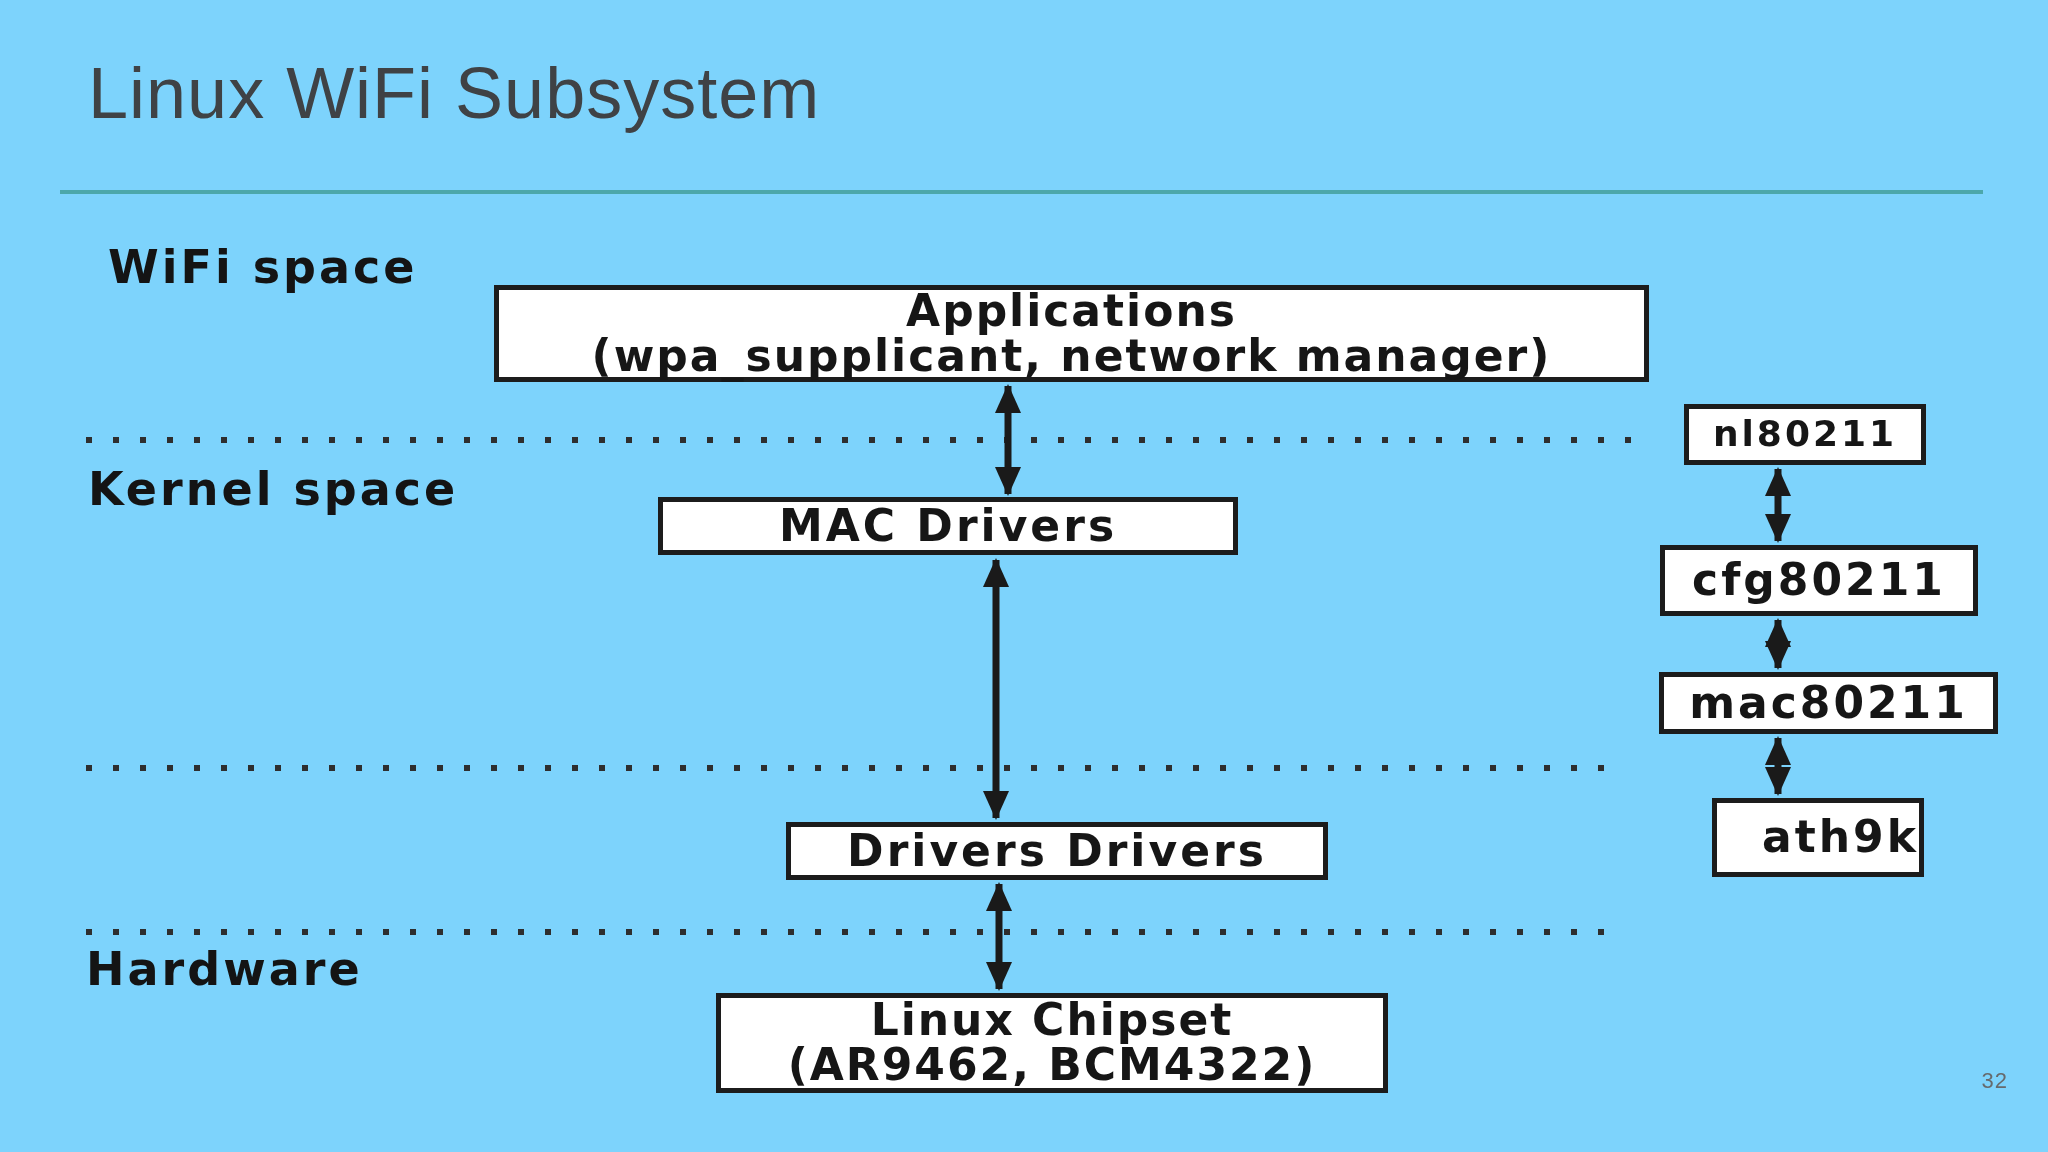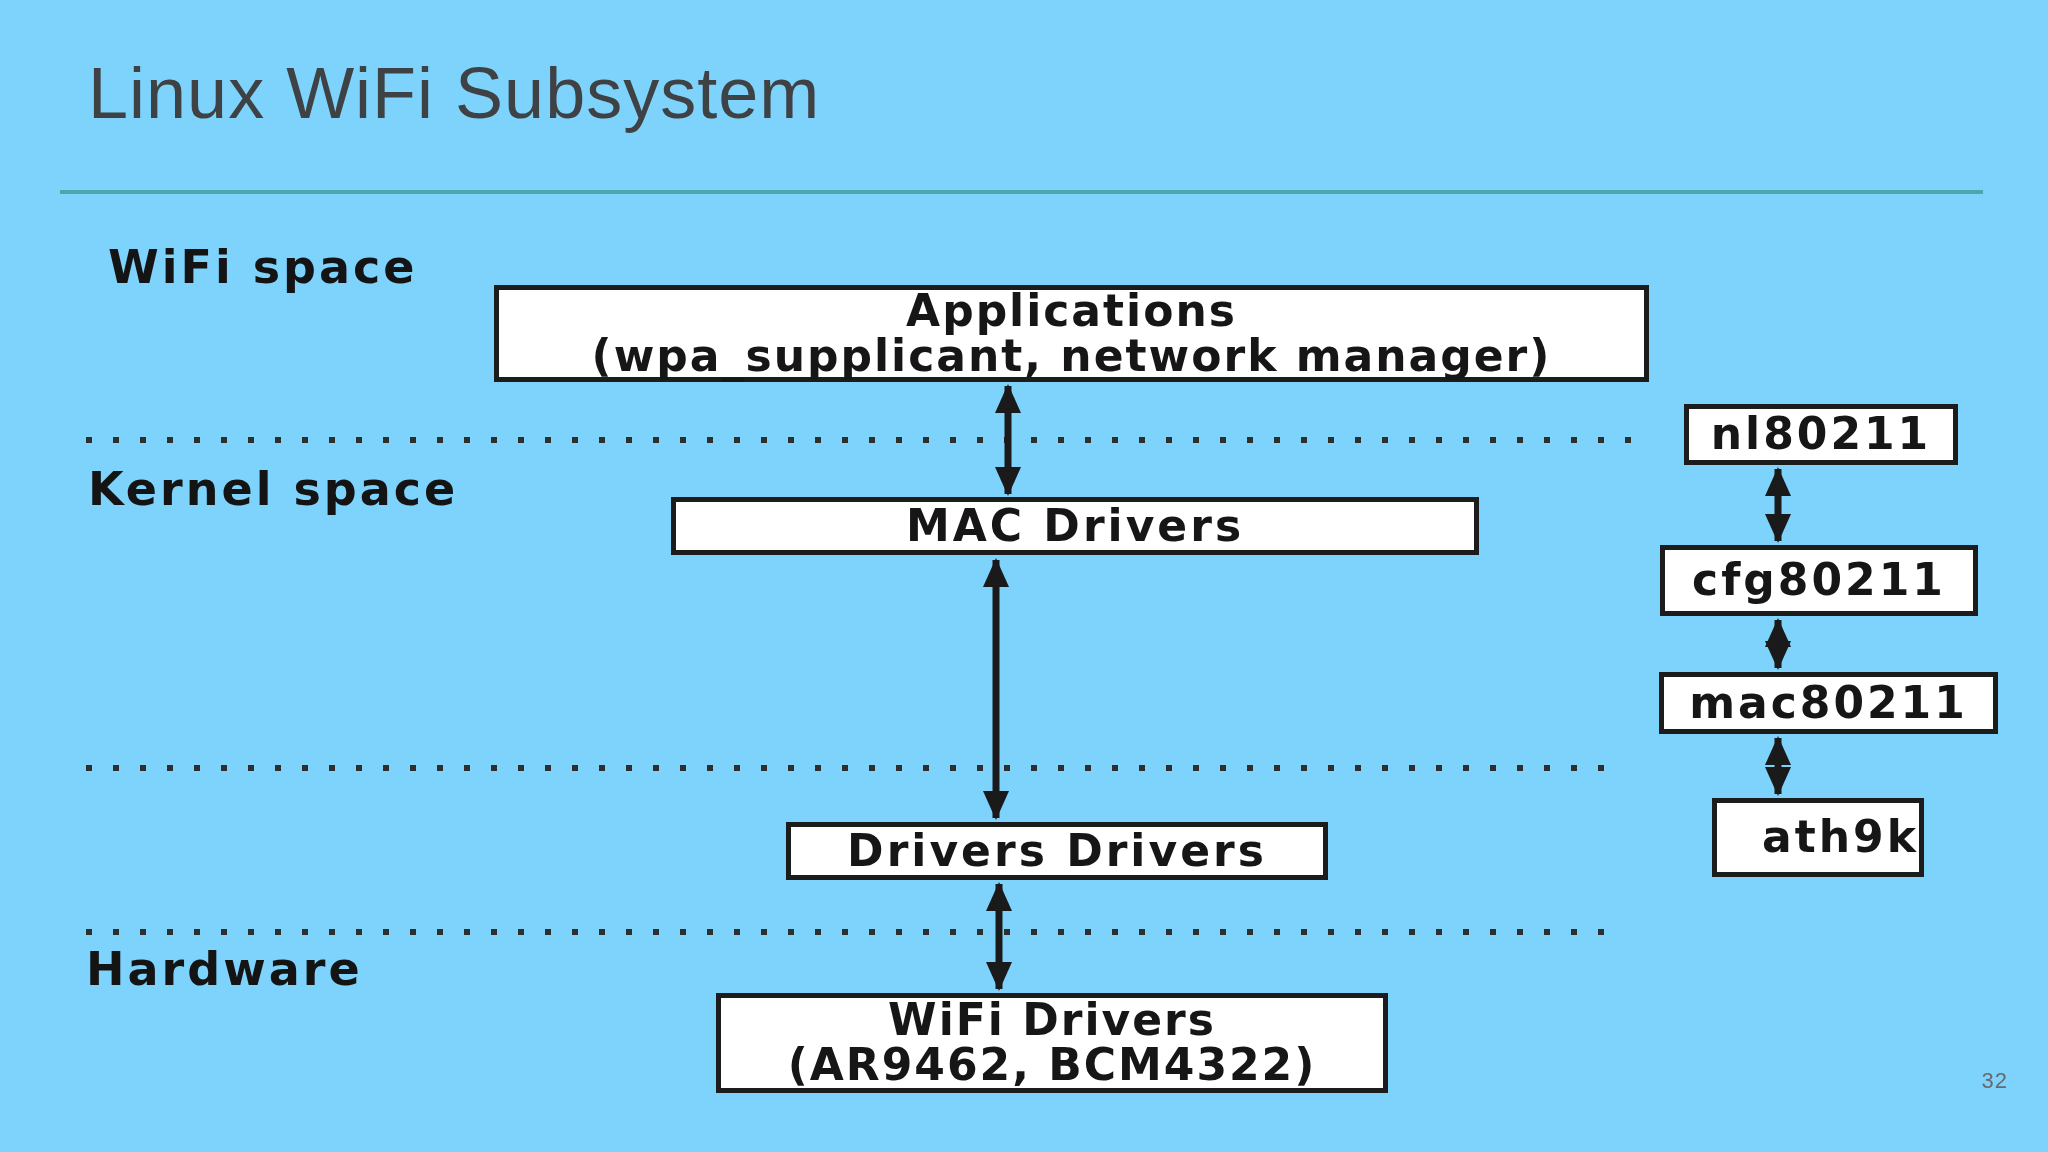--- a/index.html
+++ b/index.html
@@ -43,24 +43,24 @@
   .dbox{
     position:absolute;box-sizing:border-box;
     border:5px solid #1c1c1c;background:#ffffff;
     display:flex;flex-direction:column;align-items:center;justify-content:center;
     font-family:"DejaVu Sans",sans-serif;font-weight:700;color:#161616;
     text-align:center;line-height:1.02;margin-left:47px;
   }
   .dbox span{display:block;white-space:nowrap;}
 
   .box-applications{left:447px;top:85px;width:1155px;height:97px;font-size:44px;letter-spacing:2px;}
-  .box-mac-drivers{left:624px;top:297px;width:808px;height:58px;font-size:44px;letter-spacing:3px;}
+  .box-mac-drivers{left:611px;top:297px;width:580px;height:58px;font-size:44px;letter-spacing:3px;}
   .box-device-drivers{left:739px;top:622px;width:542px;height:58px;font-size:44px;letter-spacing:3px;}
   .box-wifi-chipset{left:669px;top:793px;width:672px;height:100px;font-size:44px;letter-spacing:2px;}
-  .box-nl80211{left:1637px;top:204px;width:274px;height:61px;font-size:44px;letter-spacing:3px;}
+  .box-nl80211{left:1637px;top:204px;width:242px;height:61px;font-size:36px;letter-spacing:3px;}
   .box-cfg80211{left:1613px;top:345px;width:318px;height:71px;font-size:44px;letter-spacing:3px;}
   .box-mac80211{left:1612px;top:472px;width:339px;height:62px;font-size:44px;letter-spacing:3px;justify-content:center;}
   .box-ath9k{left:1665px;top:598px;width:212px;height:79px;font-size:44px;letter-spacing:3px;align-items:flex-end;}
 
   .arrow-layer{position:absolute;left:0;top:0;width:2048px;height:952px;pointer-events:none;}
   .arrow-layer path{stroke:#1a1a1a;stroke-width:7px;fill:none;}
   .arrow-layer marker path{fill:#1a1a1a;stroke:none;}
 
   .page-number{
     position:absolute;right:40px;top:1068px;
@@ -109,21 +109,21 @@
 
     <div class="dbox box-mac-drivers">
       <span>MAC Drivers</span>
     </div>
 
     <div class="dbox box-device-drivers">
       <span>Drivers Drivers</span>
     </div>
 
     <div class="dbox box-wifi-chipset">
-      <span>WiFi Drivers</span>
+      <span>Linux Chipset</span>
       <span>(AR9462, BCM4322)</span>
     </div>
 
     <div class="dbox box-nl80211">
       <span>nl80211</span>
     </div>
 
     <div class="dbox box-cfg80211">
       <span>cfg80211</span>
     </div>

